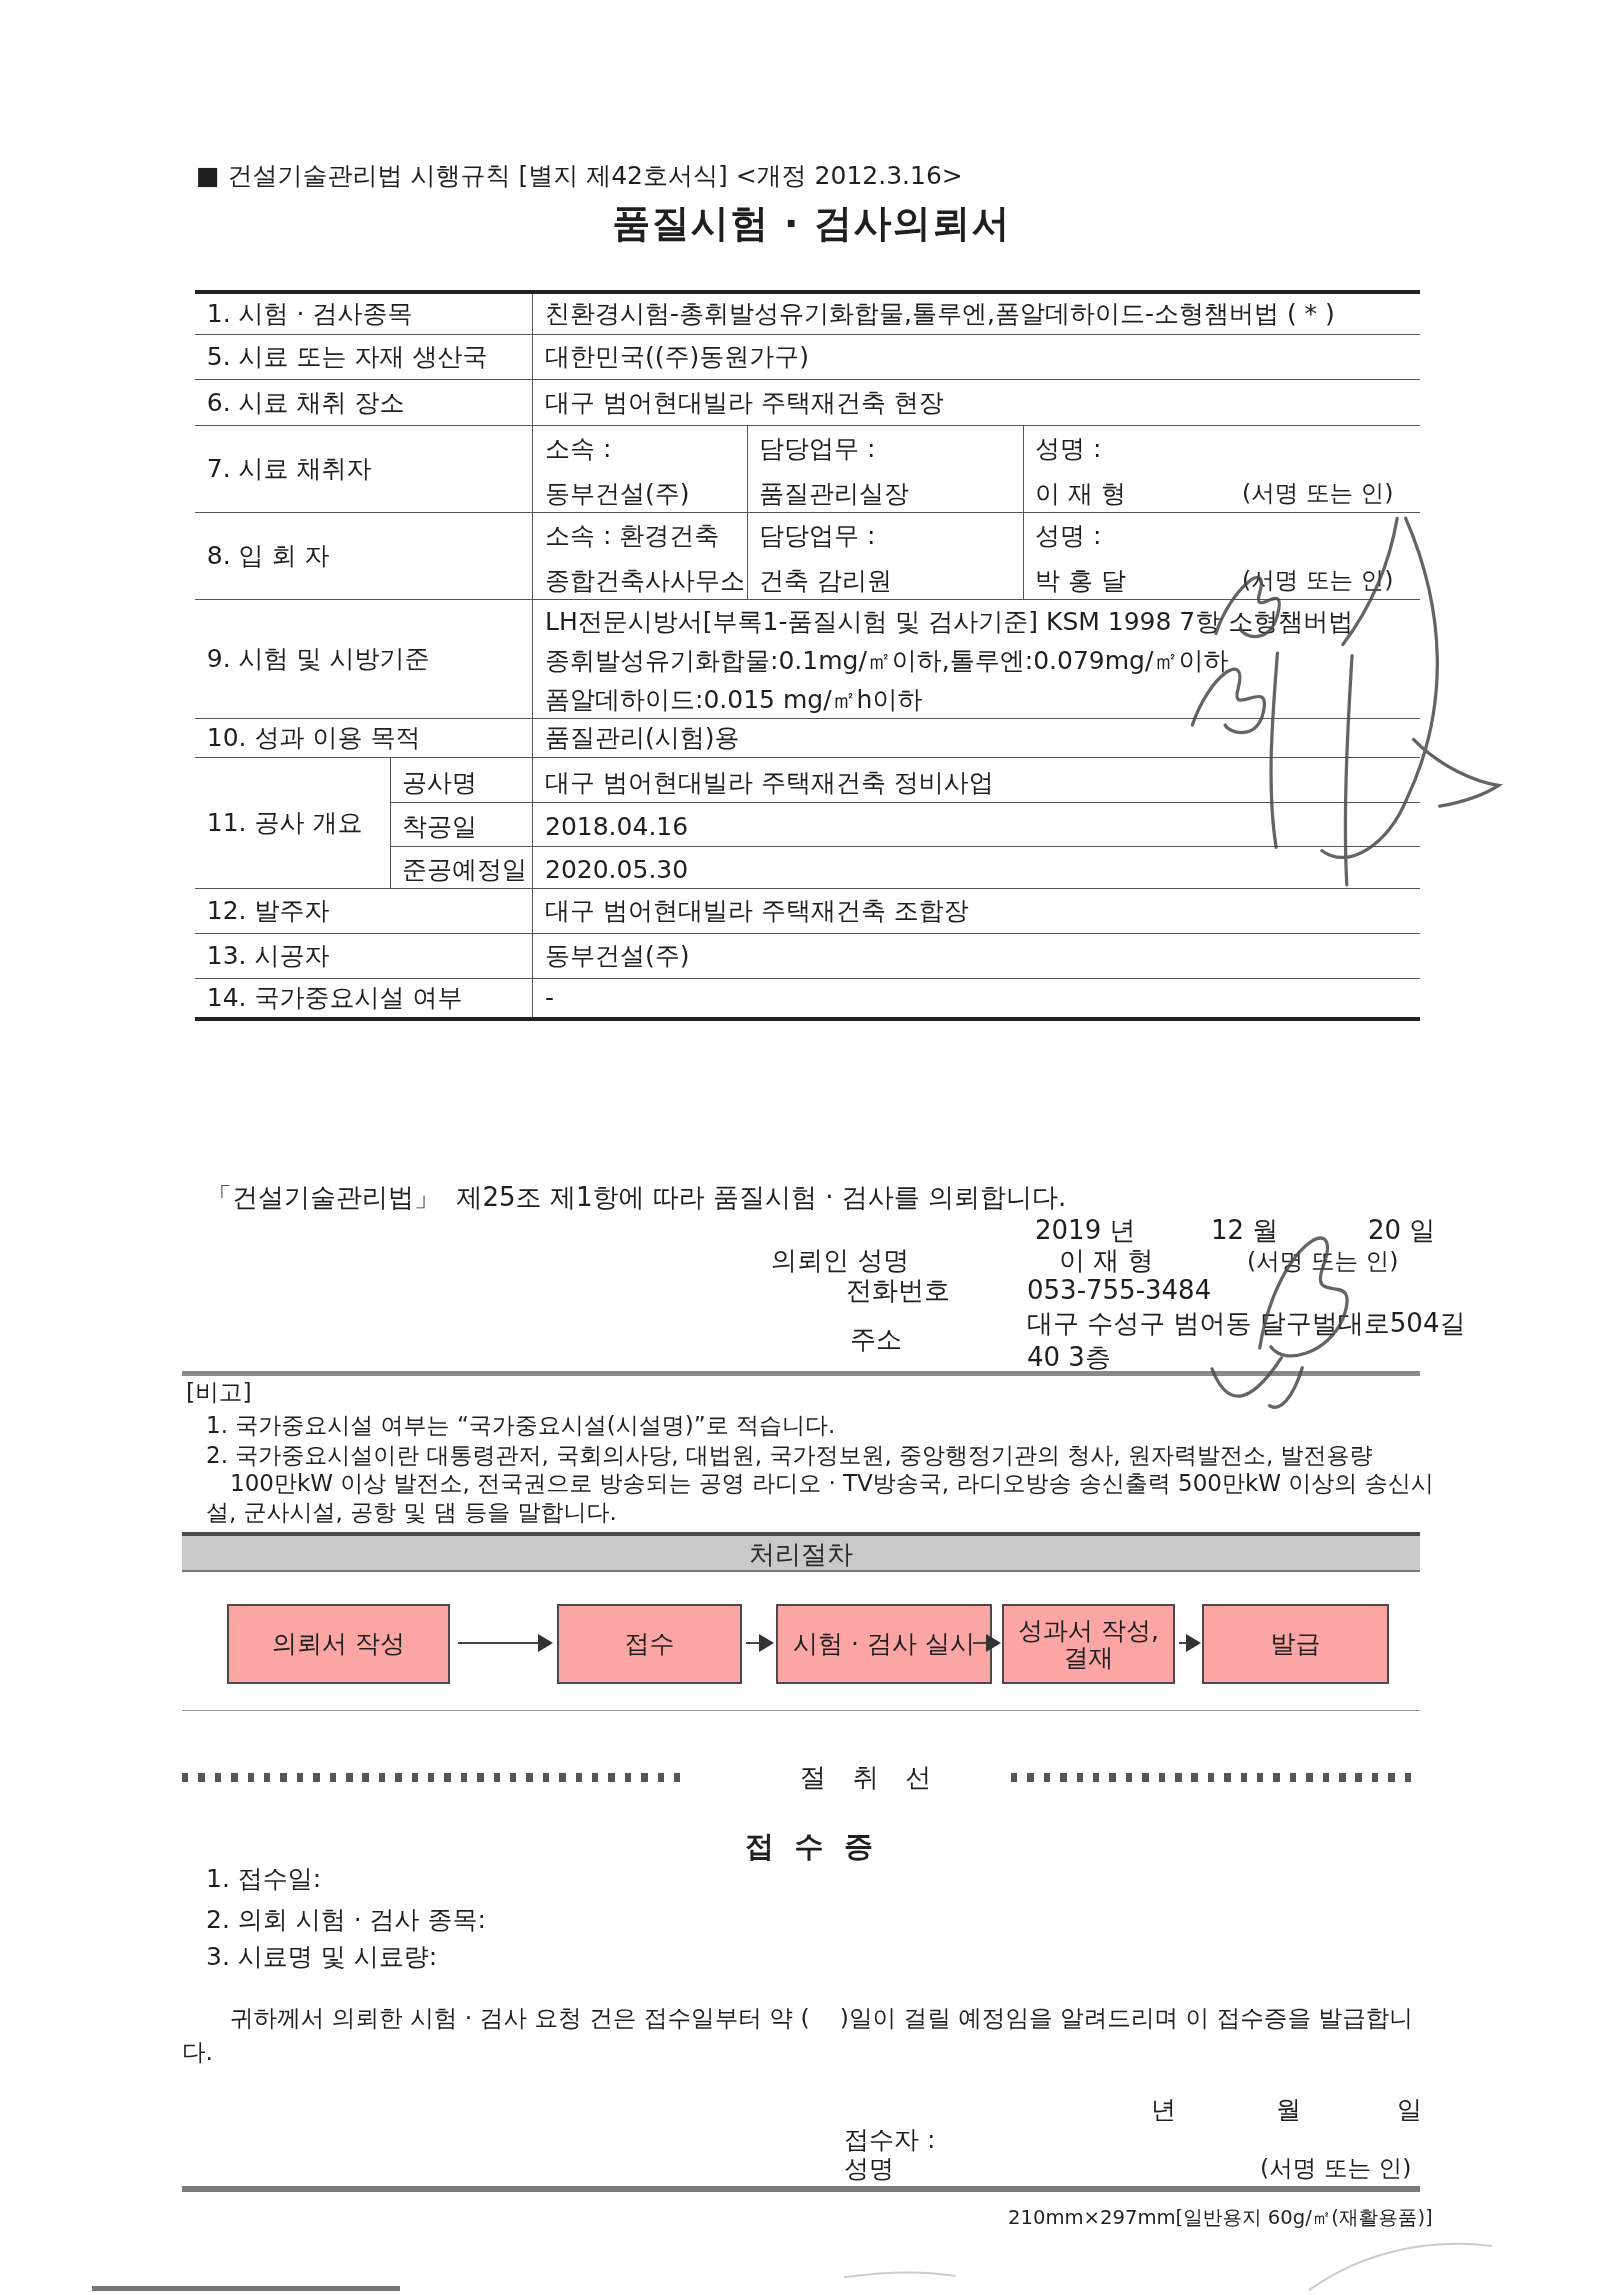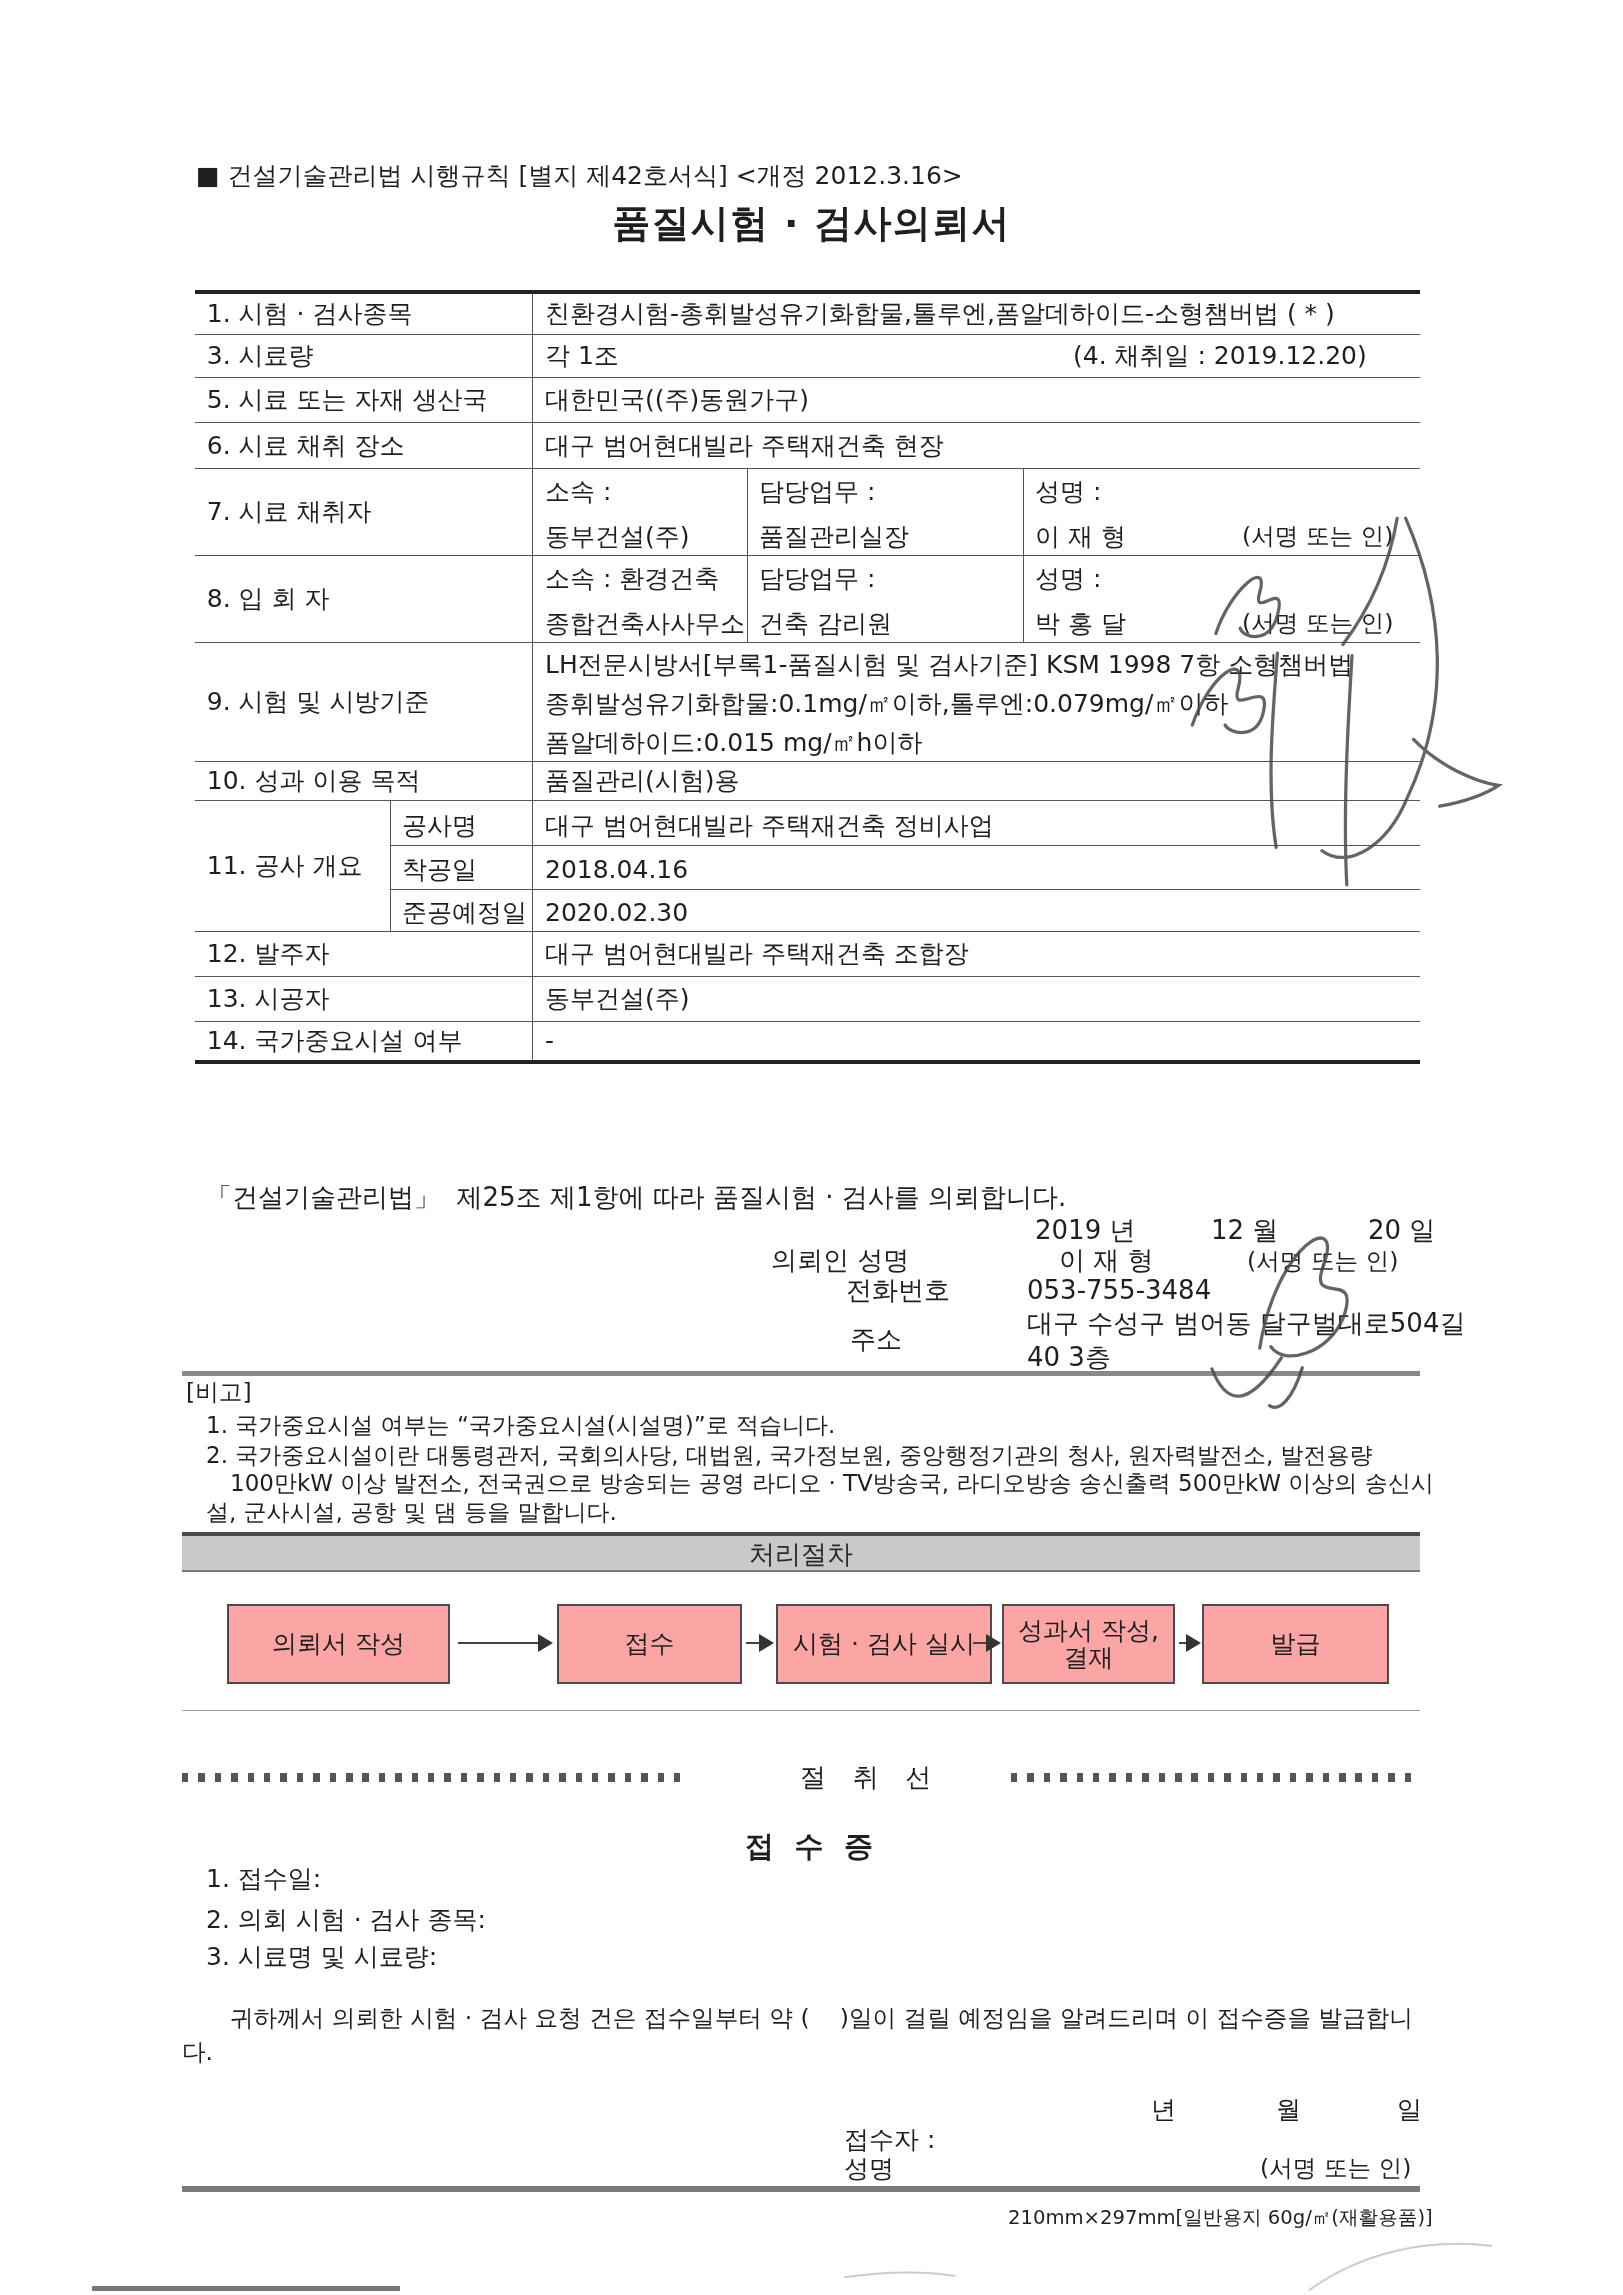--- a/index.html
+++ b/index.html
@@ -46,26 +46,20 @@
 
 <div class="doc-table">
 
   <div class="row" style="height:41px;">
     <div class="vdiv" style="left:337px;"></div>
     <div class="lblcell t">1. 시험 · 검사종목</div>
     <div class="abs t ft38" style="left:350px;top:50%;transform:translateY(-50%);">친환경시험-총휘발성유기화합물,톨루엔,폼알데하이드-소형챔버법 ( * )</div>
   </div>
 
 
-  <div class="row" style="height:43px;">
-    <div class="vdiv" style="left:337px;"></div>
-    <div class="lblcell t">3. 시료량</div>
-    <div class="abs t ft38" style="left:350px;top:50%;transform:translateY(-50%);">각 1조</div>
-    <div class="abs t ft38" style="left:878px;top:50%;transform:translateY(-50%);">(4. 채취일 : 2019.12.20)</div>
-  </div>
 
   <div class="row" style="height:45px;">
     <div class="vdiv" style="left:337px;"></div>
     <div class="lblcell t">5. 시료 또는 자재 생산국</div>
     <div class="abs t ft38" style="left:350px;top:50%;transform:translateY(-50%);">대한민국((주)동원가구)</div>
   </div>
 
   <div class="row" style="height:46px;">
     <div class="vdiv" style="left:337px;"></div>
     <div class="lblcell t">6. 시료 채취 장소</div>
@@ -118,21 +112,21 @@
     <div class="vdiv" style="left:195px;"></div>
     <div class="vdiv" style="left:337px;"></div>
     <div class="abs" style="left:195px;right:0;top:44px;height:1.3px;background:#555;"></div>
     <div class="abs" style="left:195px;right:0;top:88px;height:1.3px;background:#555;"></div>
     <div class="lblcell t">11. 공사 개요</div>
     <div class="abs t ft38" style="left:207px;top:10.5px;">공사명</div>
     <div class="abs t ft38" style="left:350px;top:10.5px;">대구 범어현대빌라 주택재건축 정비사업</div>
     <div class="abs t ft38" style="left:207px;top:55px;">착공일</div>
     <div class="abs t ft38" style="left:350px;top:55px;">2018.04.16</div>
     <div class="abs t ft38" style="left:207px;top:98px;">준공예정일</div>
-    <div class="abs t ft38" style="left:350px;top:98px;">2020.02.30</div>
+    <div class="abs t ft38" style="left:350px;top:98px;">2020.05.30</div>
   </div>
 
   <div class="row" style="height:45px;">
     <div class="vdiv" style="left:337px;"></div>
     <div class="lblcell t">12. 발주자</div>
     <div class="abs t ft38" style="left:350px;top:50%;transform:translateY(-50%);">대구 범어현대빌라 주택재건축 조합장</div>
   </div>
 
   <div class="row" style="height:45px;">
     <div class="vdiv" style="left:337px;"></div>

